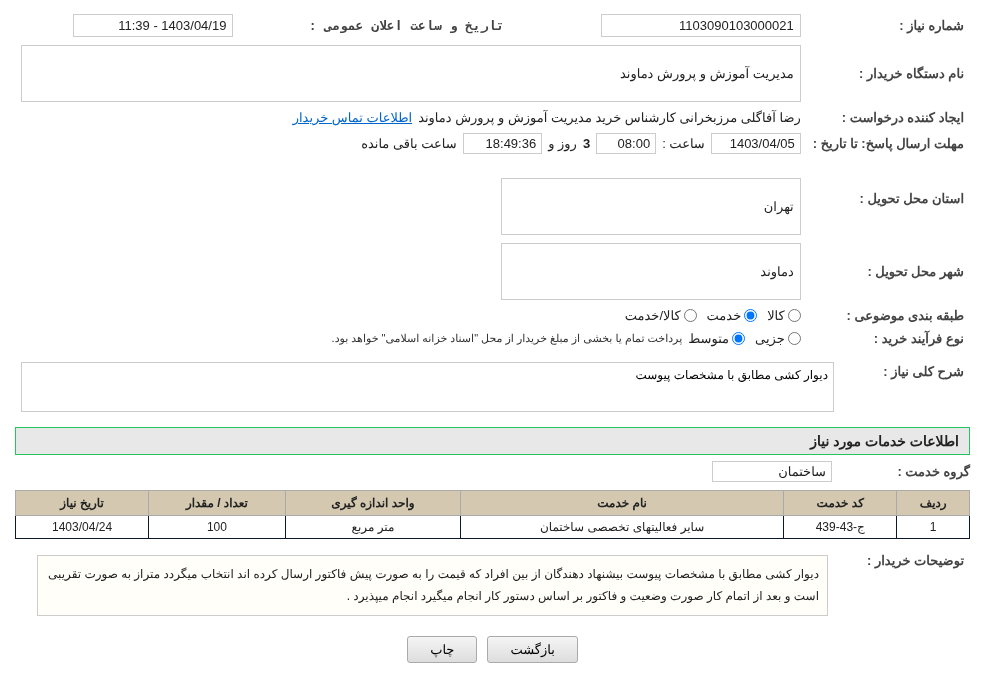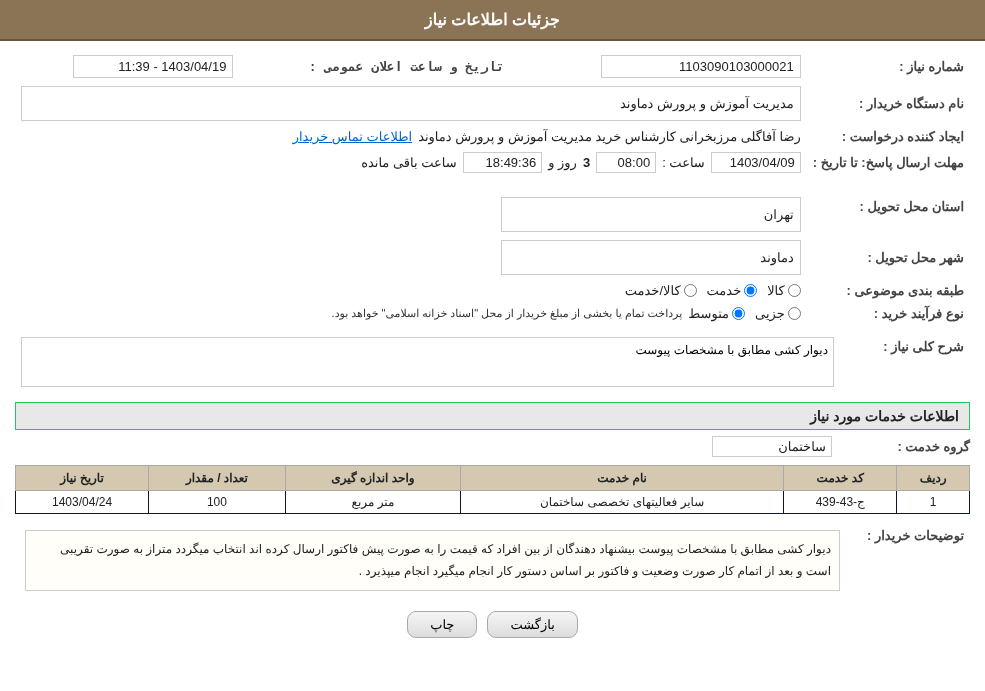--- a/index.html
+++ b/index.html
@@ -48,21 +48,21 @@
       border: 1px solid #ccc;
       background: #fff;
       padding: 3px 6px;
       min-height: 22px;
       display: inline-block;
     }
     .value-box-wide {
       width: 100%;
       border: 1px solid #ccc;
       background: #fff;
-      padding: 9px 6px;
+      padding: 20px 6px;
       min-height: 22px;
     }
     .row-flex {
       display: flex;
       align-items: center;
       gap: 6px;
     }
     .section-title {
       background: #e8e8e8;
       border: 1px solid #22c55e;
@@ -127,52 +127,49 @@
       justify-content: center;
       gap: 10px;
     }
     .btn {
       padding: 5px 22px;
       border: 1px solid #aaa;
       background: linear-gradient(to bottom, #f5f5f5, #ddd);
       cursor: pointer;
       font-size: 13px;
       font-family: Tahoma, Arial, sans-serif;
-      border-radius: 9px;
+      border-radius: 3px;
     }
     .small-box {
       border: 1px solid #ccc;
       background: #fff;
       padding: 2px 5px;
       display: inline-block;
     }
     .notes-box {
       border: 1px solid #ccc;
       background: #fffef8;
       padding: 8px;
       font-size: 12px;
       line-height: 1.8;
       text-align: right;
-      margin: 4px 4px;
+      margin: 4px 16px;
     }
     .group-label-row {
       display: flex;
       align-items: center;
       gap: 8px;
       margin-bottom: 4px;
     }
   </style>
 </head>
 <body>
 
 <div class="page-wrapper">
 
-  <div class="header-bar">
-    <span>جزئیات اطلاعات نیاز</span>
-  </div>
 
   <div class="content-area">
 
     <table class="info-table">
 
       <tbody>
           <tr>
         <td class="label-cell">شماره نیاز :</td>
         <td>
           <div class="value-box" style="min-width:200px;">1103090103000021</div>
@@ -198,21 +195,21 @@
             <span>رضا آفاگلی مرزبخرانی کارشناس خرید مدیریت آموزش و پرورش دماوند</span>
             <span class="link-text">اطلاعات تماس خریدار</span>
           </div>
         </td>
       </tr>
 
       <tr>
         <td class="label-cell">مهلت ارسال پاسخ: تا تاریخ :</td>
         <td colspan="4">
           <div class="row-flex">
-            <div class="small-box" style="min-width:90px;">1403/04/09</div>
+            <div class="small-box" style="min-width:90px;">1403/04/05</div>
             <span>ساعت :</span>
             <div class="small-box" style="min-width:60px;">08:00</div>
             <span style="font-weight:bold;">3</span>
             <span>روز و</span>
             <div class="small-box" style="min-width:70px;padding-left:22px;">18:49:36</div>
             <span>ساعت باقی مانده</span>
           </div>
         </td>
       </tr>
 

